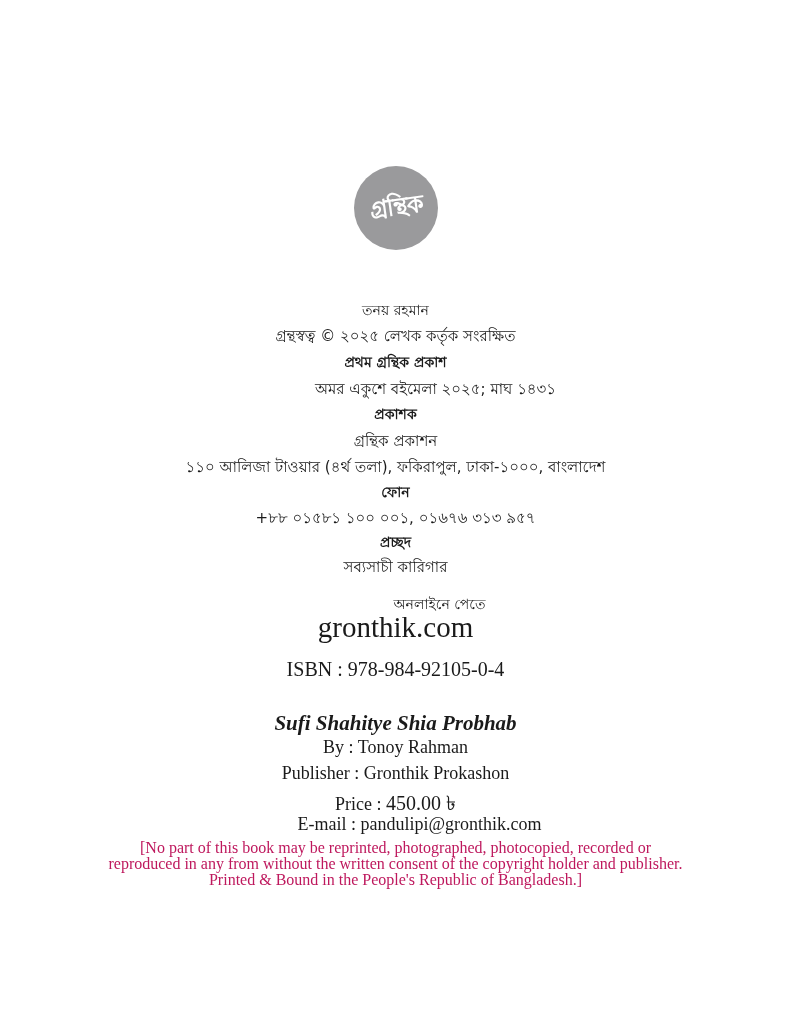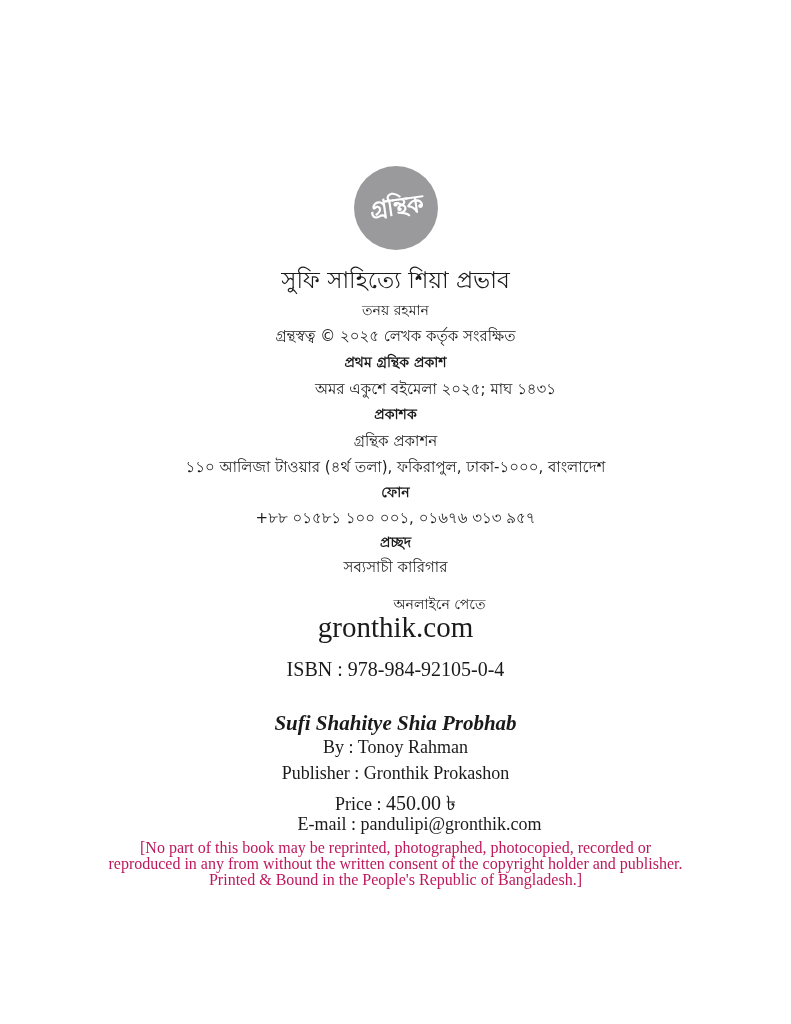--- a/index.html
+++ b/index.html
@@ -85,21 +85,20 @@
   </style>
 </head>
 <body>
 
 <div class="page">
 
   <div class="logo">
     <span class="logo-text">গ্রন্থিক</span>
   </div>
 
-  <div class="line bn title-bn">সুফি সাহিত্যে শিয়া প্রভাব</div>
   <div class="line bn author-bn">তনয় রহমান</div>
   <div class="line bn copyright-bn">গ্রন্থস্বত্ব © ২০২৫ লেখক কর্তৃক সংরক্ষিত</div>
 
   <div class="line bn heading-bn h1">প্রথম গ্রন্থিক প্রকাশ</div>
   <div class="line bn edition-bn">অমর একুশে বইমেলা ২০২৫; মাঘ ১৪৩১</div>
 
   <div class="line bn heading-bn h2">প্রকাশক</div>
   <div class="line bn publisher-bn">গ্রন্থিক প্রকাশন</div>
   <div class="line bn address-bn">১১০ আলিজা টাওয়ার (৪র্থ তলা), ফকিরাপুল, ঢাকা-১০০০, বাংলাদেশ</div>
 

